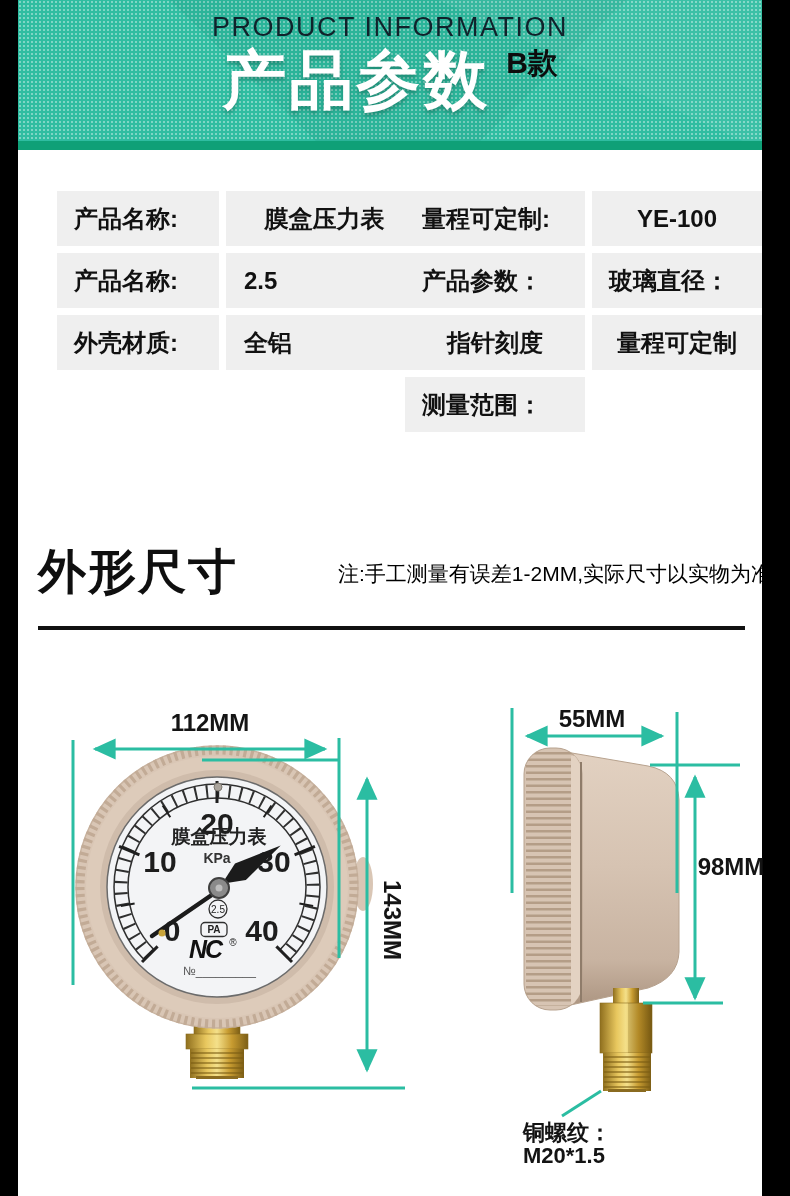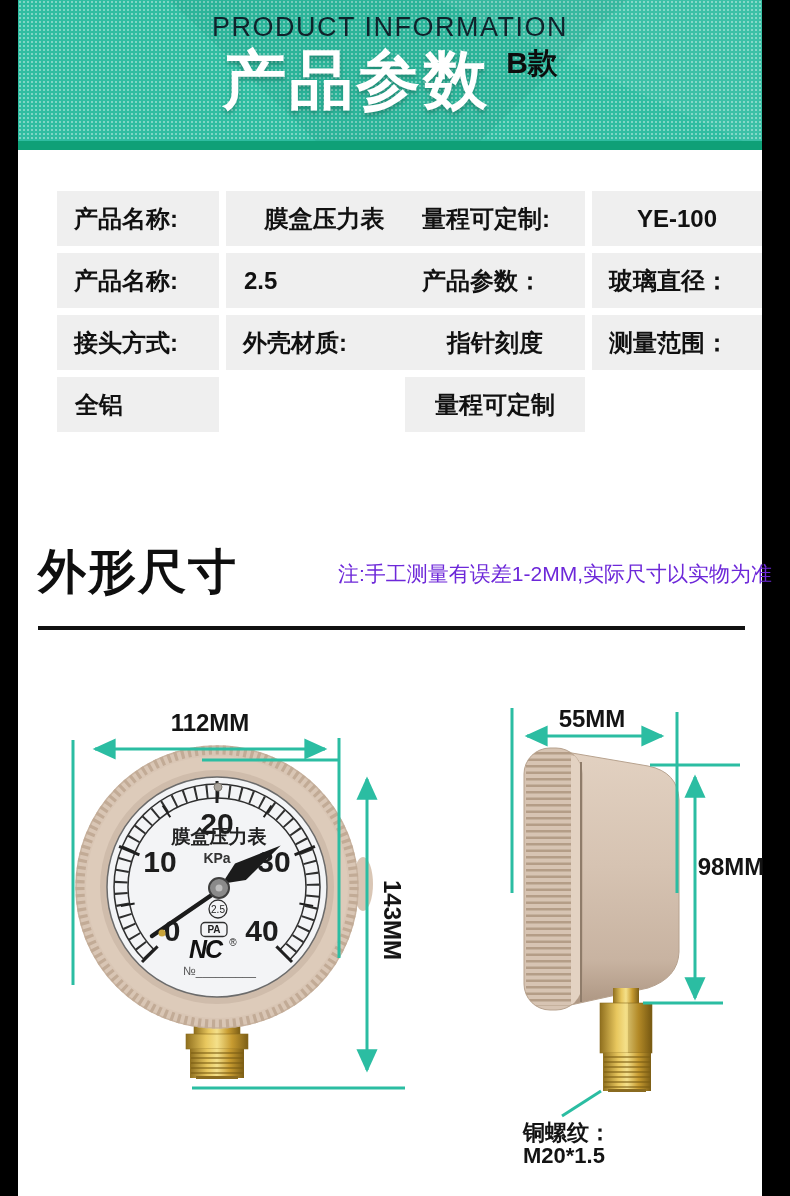--- a/index.html
+++ b/index.html
@@ -35,21 +35,21 @@
   .spec-right{left:405px;top:191px;grid-template-columns:180px 170px;}
   .cell{background:#efefef;display:flex;align-items:center;font-size:24px;color:#111;
         font-weight:600;white-space:nowrap;}
   .cell.lab{padding-left:17px;}
   .cell.val{padding-left:18px;}
   .cell.valc{justify-content:center;padding-left:0;}
 
   
   .dim-title{position:absolute;left:38px;top:540px;font-size:48px;font-weight:900;color:#0f0f0f;
              letter-spacing:2px;}
-  .dim-note{position:absolute;left:338px;top:560px;font-size:21px;color:#6d28d9;font-weight:500;
+  .dim-note{position:absolute;left:338px;top:560px;font-size:21px;color:#000000;font-weight:500;
             line-height:1.35;}
   .divider{position:absolute;left:38px;top:626px;width:707px;height:4px;background:#111;}
 
   .art{position:absolute;left:0;top:640px;}
   text{font-family:"Liberation Sans","DejaVu Sans",sans-serif;}
 </style>
 </head>
 <body>
 
 <div class="page">
@@ -65,32 +65,31 @@
       <span class="badge">B款</span>
     </div>
     <div class="strip"></div>
   </header>
 
   <section class="spec spec-left">
     <div class="cell lab">产品名称:</div>
     <div class="cell valc">膜盒压力表</div>
     <div class="cell lab">产品名称:</div>
     <div class="cell val">2.5</div>
-    <div class="cell lab">接头方式:</div>
     <div class="cell lab">外壳材质:</div>
     <div class="cell val">全铝</div>
   </section>
   <section class="spec spec-right">
     <div class="cell lab">量程可定制:</div>
     <div class="cell valc">YE-100</div>
     <div class="cell lab">产品参数：</div>
     <div class="cell lab">玻璃直径：</div>
     <div class="cell valc">指针刻度</div>
+    <div class="cell valc">量程可定制</div>
     <div class="cell lab">测量范围：</div>
-    <div class="cell valc">量程可定制</div>
   </section>
 
   <div class="dim-title">外形尺寸</div>
   <div class="dim-note">
     <div>注:手工测量有误差1-2MM,实际尺寸以实物为准</div>
   </div>
   <div class="divider"></div>
 
   <svg class="art" width="790" height="556" viewBox="0 640 790 556">
     <defs>

